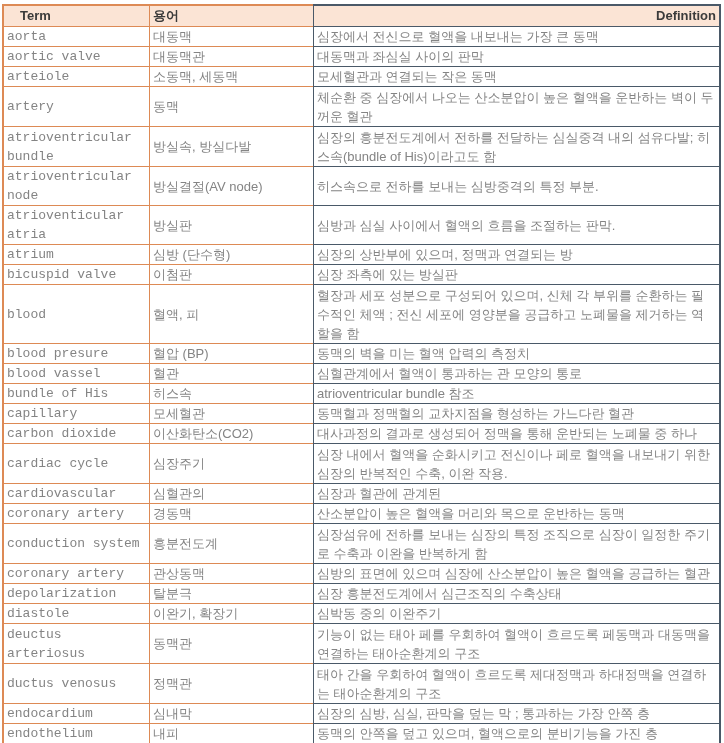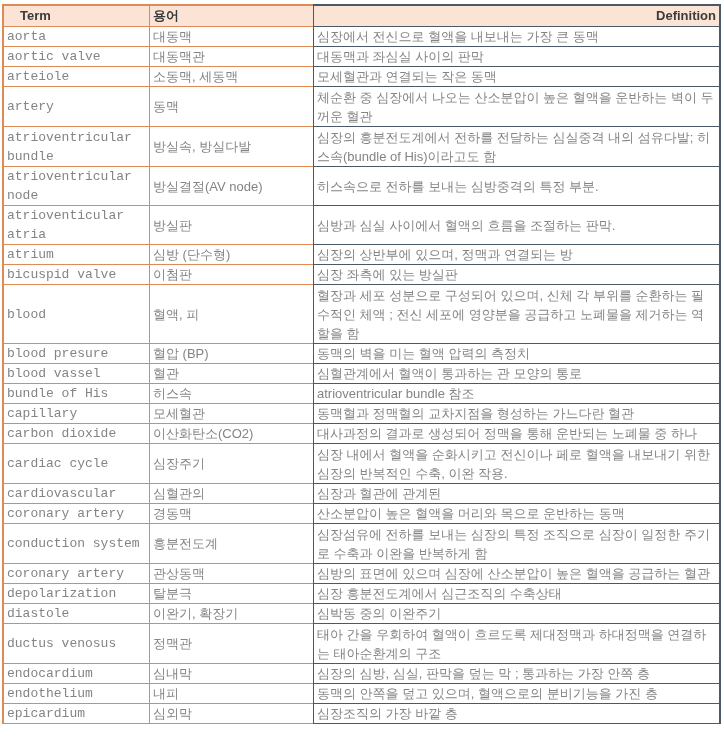--- a/index.html
+++ b/index.html
@@ -164,20 +164,25 @@
             <td class="k1">depolarization</td>
             <td class="k2">탈분극</td>
             <td class="k3 def">심장 흥분전도계에서 심근조직의 수축상태</td>
           </tr>
           <tr class="r1">
             <td class="k1">diastole</td>
             <td class="k2">이완기, 확장기</td>
             <td class="k3 def">심박동 중의 이완주기</td>
           </tr>
           <tr class="r2">
+            <td class="k1">deuctus arteriosus</td>
+            <td class="k2">동맥관</td>
+            <td class="k3 def">기능이 없는 태아 페를 우회하여 혈액이 흐르도록 페동맥과 대동맥을 연결하는 태아순환계의 구조</td>
+          </tr>
+          <tr class="r2">
             <td class="k1">ductus venosus</td>
             <td class="k2">정맥관</td>
             <td class="k3 def">태아 간을 우회하여 혈액이 흐르도록 제대정맥과 하대정맥을 연결하는 태아순환계의 구조</td>
           </tr>
           <tr class="r1">
             <td class="k1">endocardium</td>
             <td class="k2">심내막</td>
             <td class="k3 def">심장의 심방, 심실, 판막을 덮는 막 ; 통과하는 가장 안쪽 층</td>
           </tr>
           <tr class="r1">

